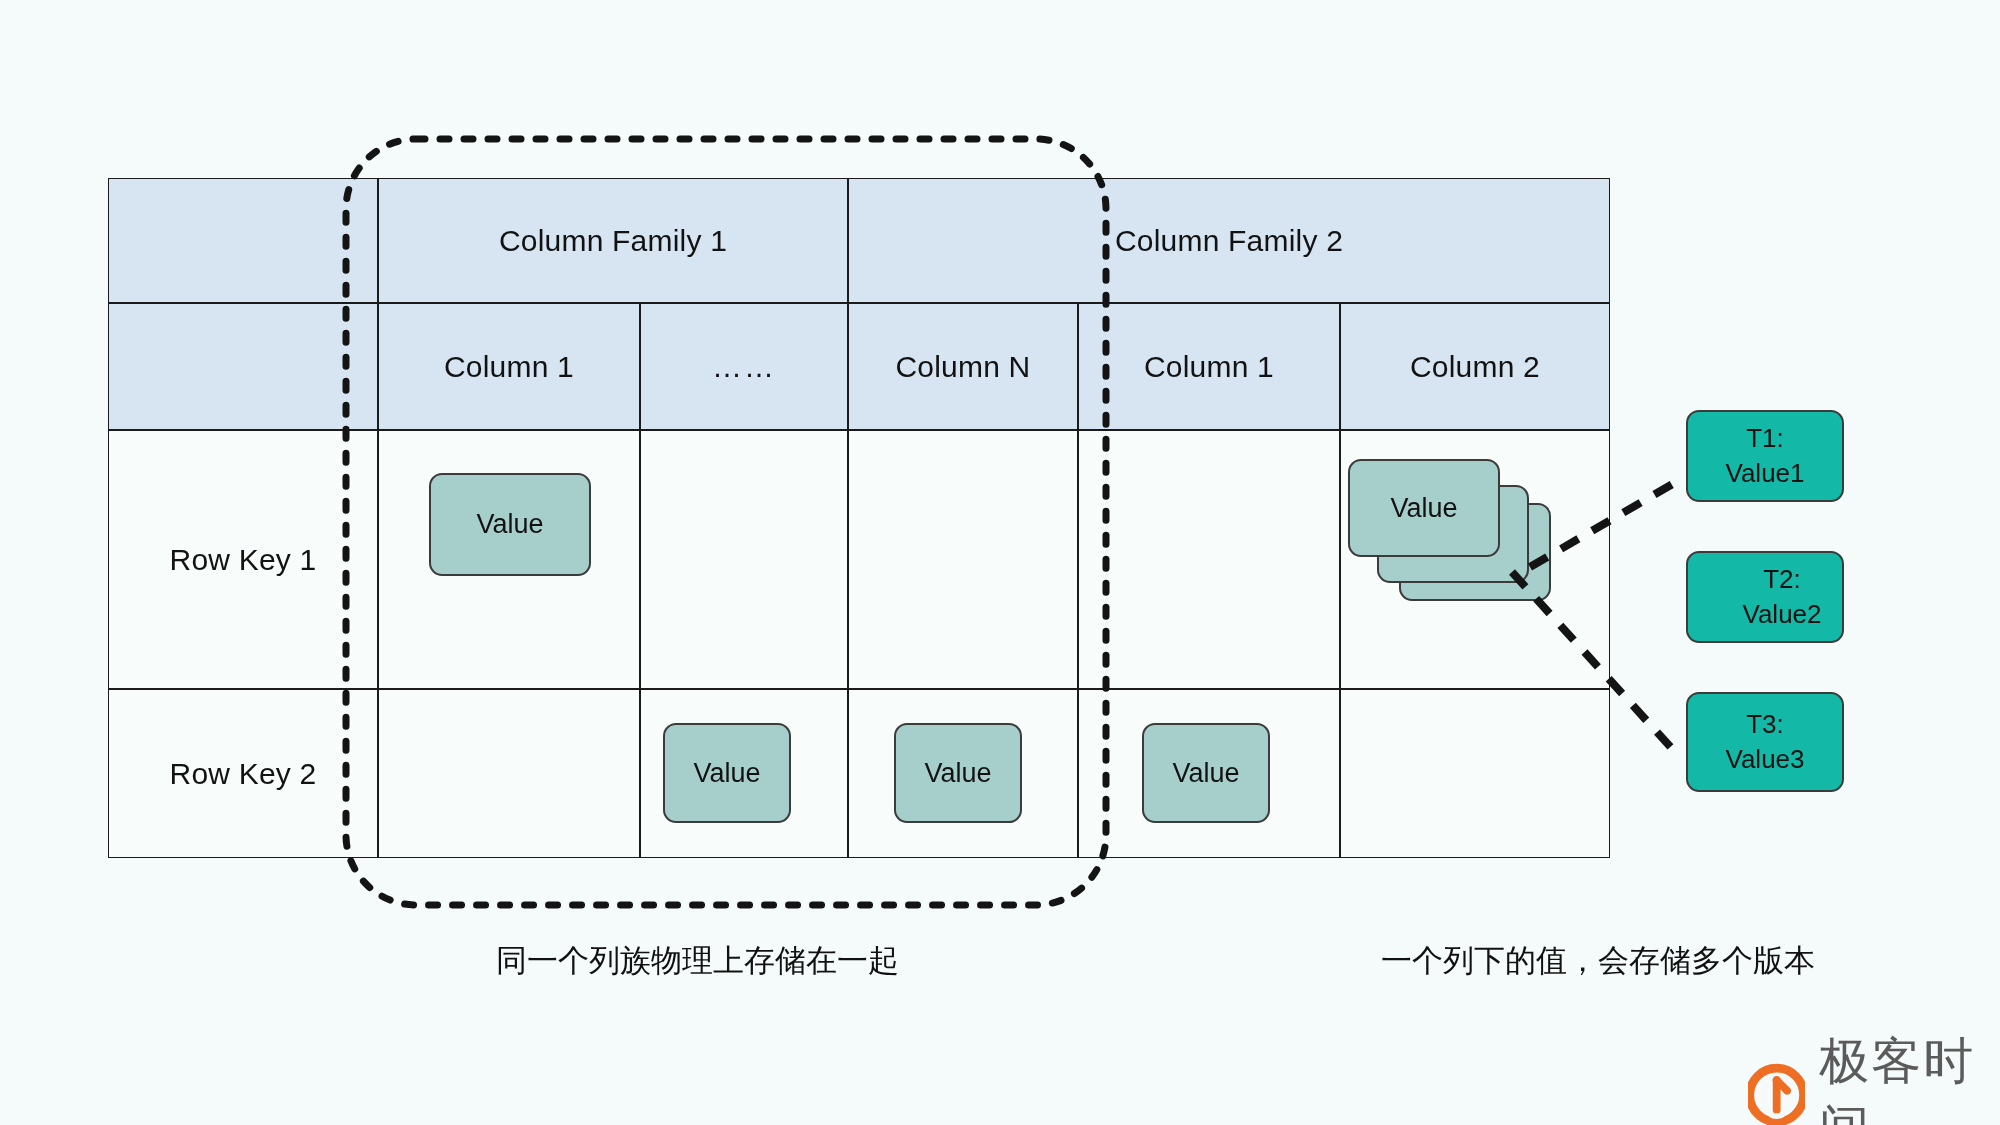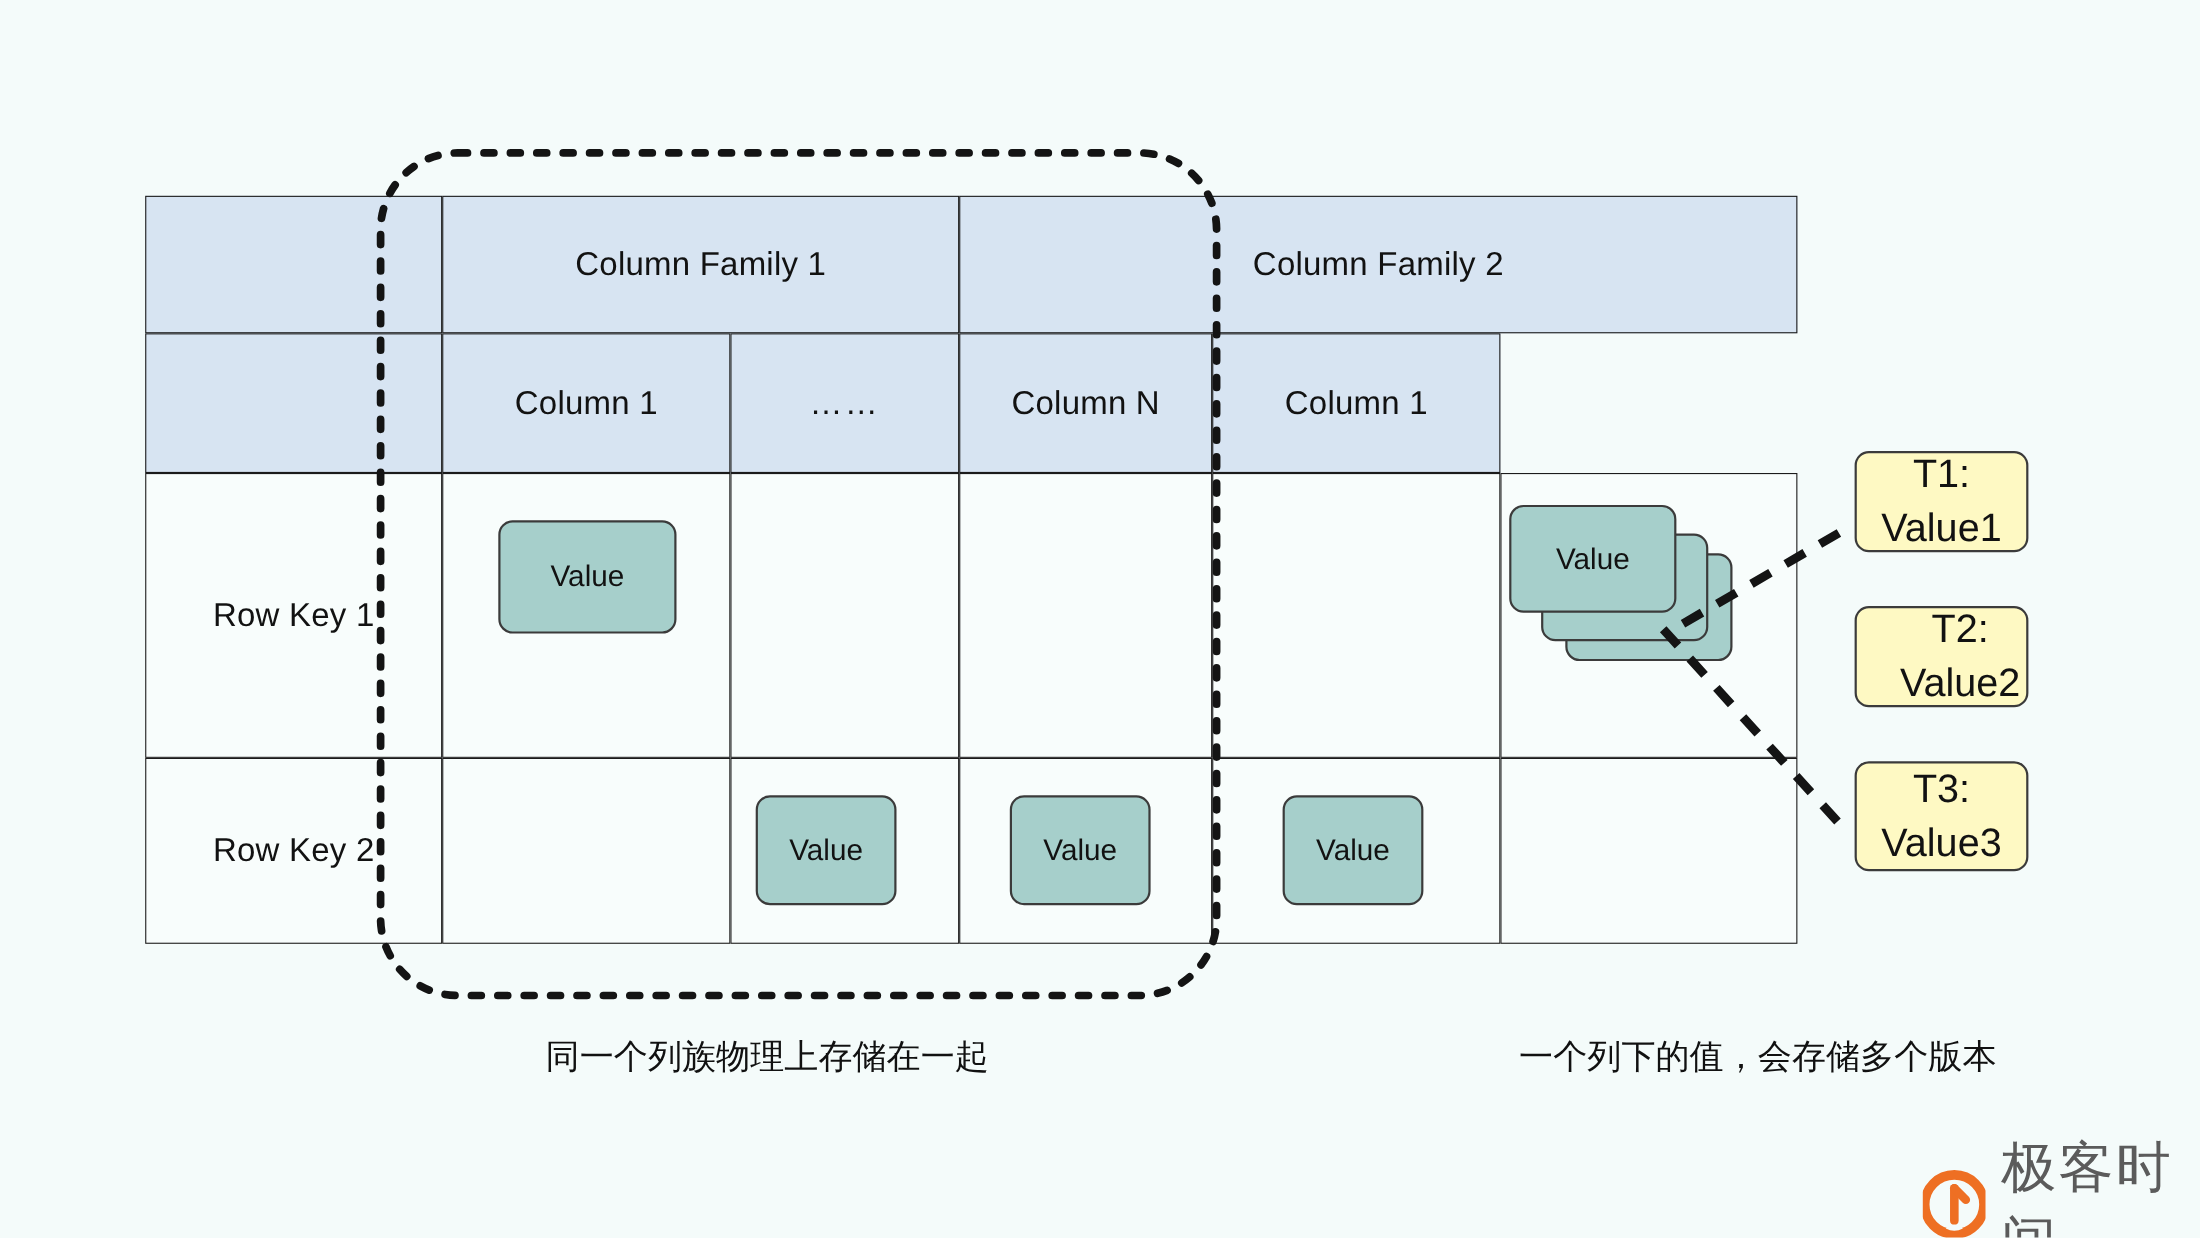--- a/index.html
+++ b/index.html
@@ -6,21 +6,21 @@
   body{
     width:2000px;height:1125px;
     background:#f4fbfa;
     font-family:"Liberation Sans","DejaVu Sans",sans-serif;
     overflow:hidden;
     position:relative;
   }
   #stage{position:absolute;left:0;top:0;width:2000px;height:1125px;}
 
   
-  .tbl{position:absolute;left:108px;top:178px;width:1502px;height:680px;margin-left:24px;}
+  .tbl{position:absolute;left:108px;top:178px;width:1502px;height:680px;}
   .cell{position:absolute;box-sizing:border-box;border:1.6px solid #1b1b1b;}
   .cell.hdr{background:#d7e4f2;}
   .cell.body{background:#f8fdfc;}
   .cell .txt{
     position:absolute;left:0;top:0;right:0;bottom:0;
     display:flex;align-items:center;justify-content:center;
     font-size:30px;color:#121212;letter-spacing:.2px;
   }
   .cell .txt.dots{font-size:30px;letter-spacing:2px;}
 
@@ -29,23 +29,23 @@
     position:absolute;box-sizing:border-box;
     background:#a6cfcb;border:2px solid #3b3b3b;border-radius:13px;
     display:flex;align-items:center;justify-content:center;
     font-size:27px;color:#121212;
   }
   .chip.blank{}
 
   
   .tbox{
     position:absolute;box-sizing:border-box;
-    background:#fef9c3;border:2px solid #3b3b3b;border-radius:13px;
+    background:#14b8a6;border:2px solid #3b3b3b;border-radius:13px;
     display:flex;flex-direction:column;align-items:center;justify-content:center;
-    font-size:36px;color:#121212;line-height:1.35;
+    font-size:26px;color:#121212;line-height:1.35;
   }
 
   
   .caption{
     position:absolute;font-size:31px;color:#111;white-space:nowrap;
     font-family:"Liberation Sans","DejaVu Sans",sans-serif;
   }
 
   
   .logo{position:absolute;display:flex;align-items:center;gap:14px;}
@@ -80,20 +80,23 @@
       <span class="txt">Column 1</span>
     </div>
     <div class="cell hdr" style="left:532px;top:125px;width:208px;height:127px;">
       <span class="txt dots">……</span>
     </div>
     <div class="cell hdr" style="left:740px;top:125px;width:230px;height:127px;">
       <span class="txt">Column N</span>
     </div>
     <div class="cell hdr" style="left:970px;top:125px;width:262px;height:127px;">
       <span class="txt">Column 1</span>
+    </div>
+    <div class="cell hdr" style="left:1232px;top:125px;width:270px;height:127px;">
+      <span class="txt">Column 2</span>
     </div>
 
     <div class="cell body" style="left:0;top:252px;width:270px;height:259px;text-align:center;">
       <span class="txt">Row Key 1</span>
     </div>
     <div class="cell body" style="left:270px;top:252px;width:262px;height:259px;">
       <div class="chip" style="left:50px;top:42px;width:162px;height:103px;">Value</div>
     </div>
     <div class="cell body" style="left:532px;top:252px;width:208px;height:259px;"></div>
     <div class="cell body" style="left:740px;top:252px;width:230px;height:259px;"></div>

